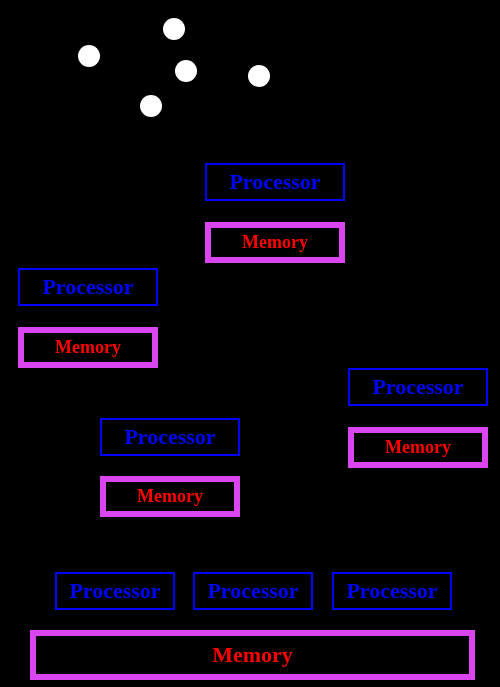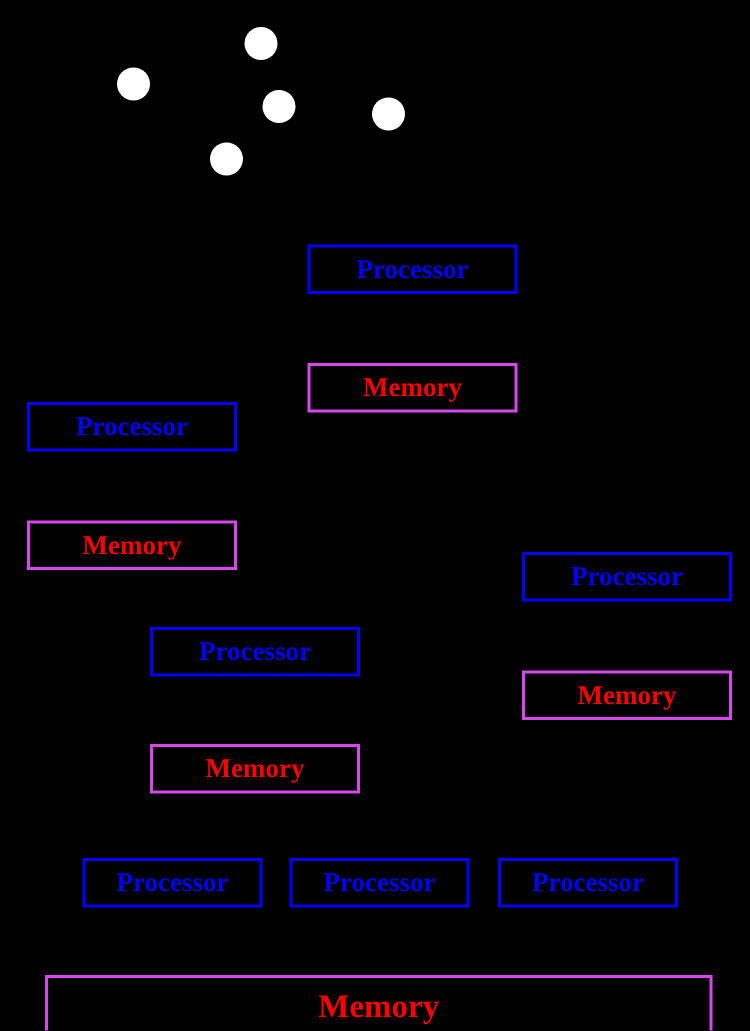--- a/index.html
+++ b/index.html
@@ -8,38 +8,37 @@
       height: 687px;
       background: black;
       overflow: hidden;
       position: relative;
       font-family: serif;
     }
 
     .processor-box {
       border: 2px solid blue;
       color: blue;
-      font-size: 18px;
+      font-size: 22px;
       font-weight: bold;
       padding: 4px 10px;
       display: inline-block;
       background: black;
       position: absolute;
     }
 
     .memory-box {
-      border: 2px solid #d946ef;
+      border: 6px solid #d946ef;
       color: red;
       font-size: 18px;
       font-weight: bold;
       padding: 4px 10px;
       display: inline-block;
       background: black;
       position: absolute;
-      margin-top: 20px;
     }
 
     .dot {
       width: 22px;
       height: 22px;
       border-radius: 50%;
       background: white;
       position: absolute;
     }
   </style>

